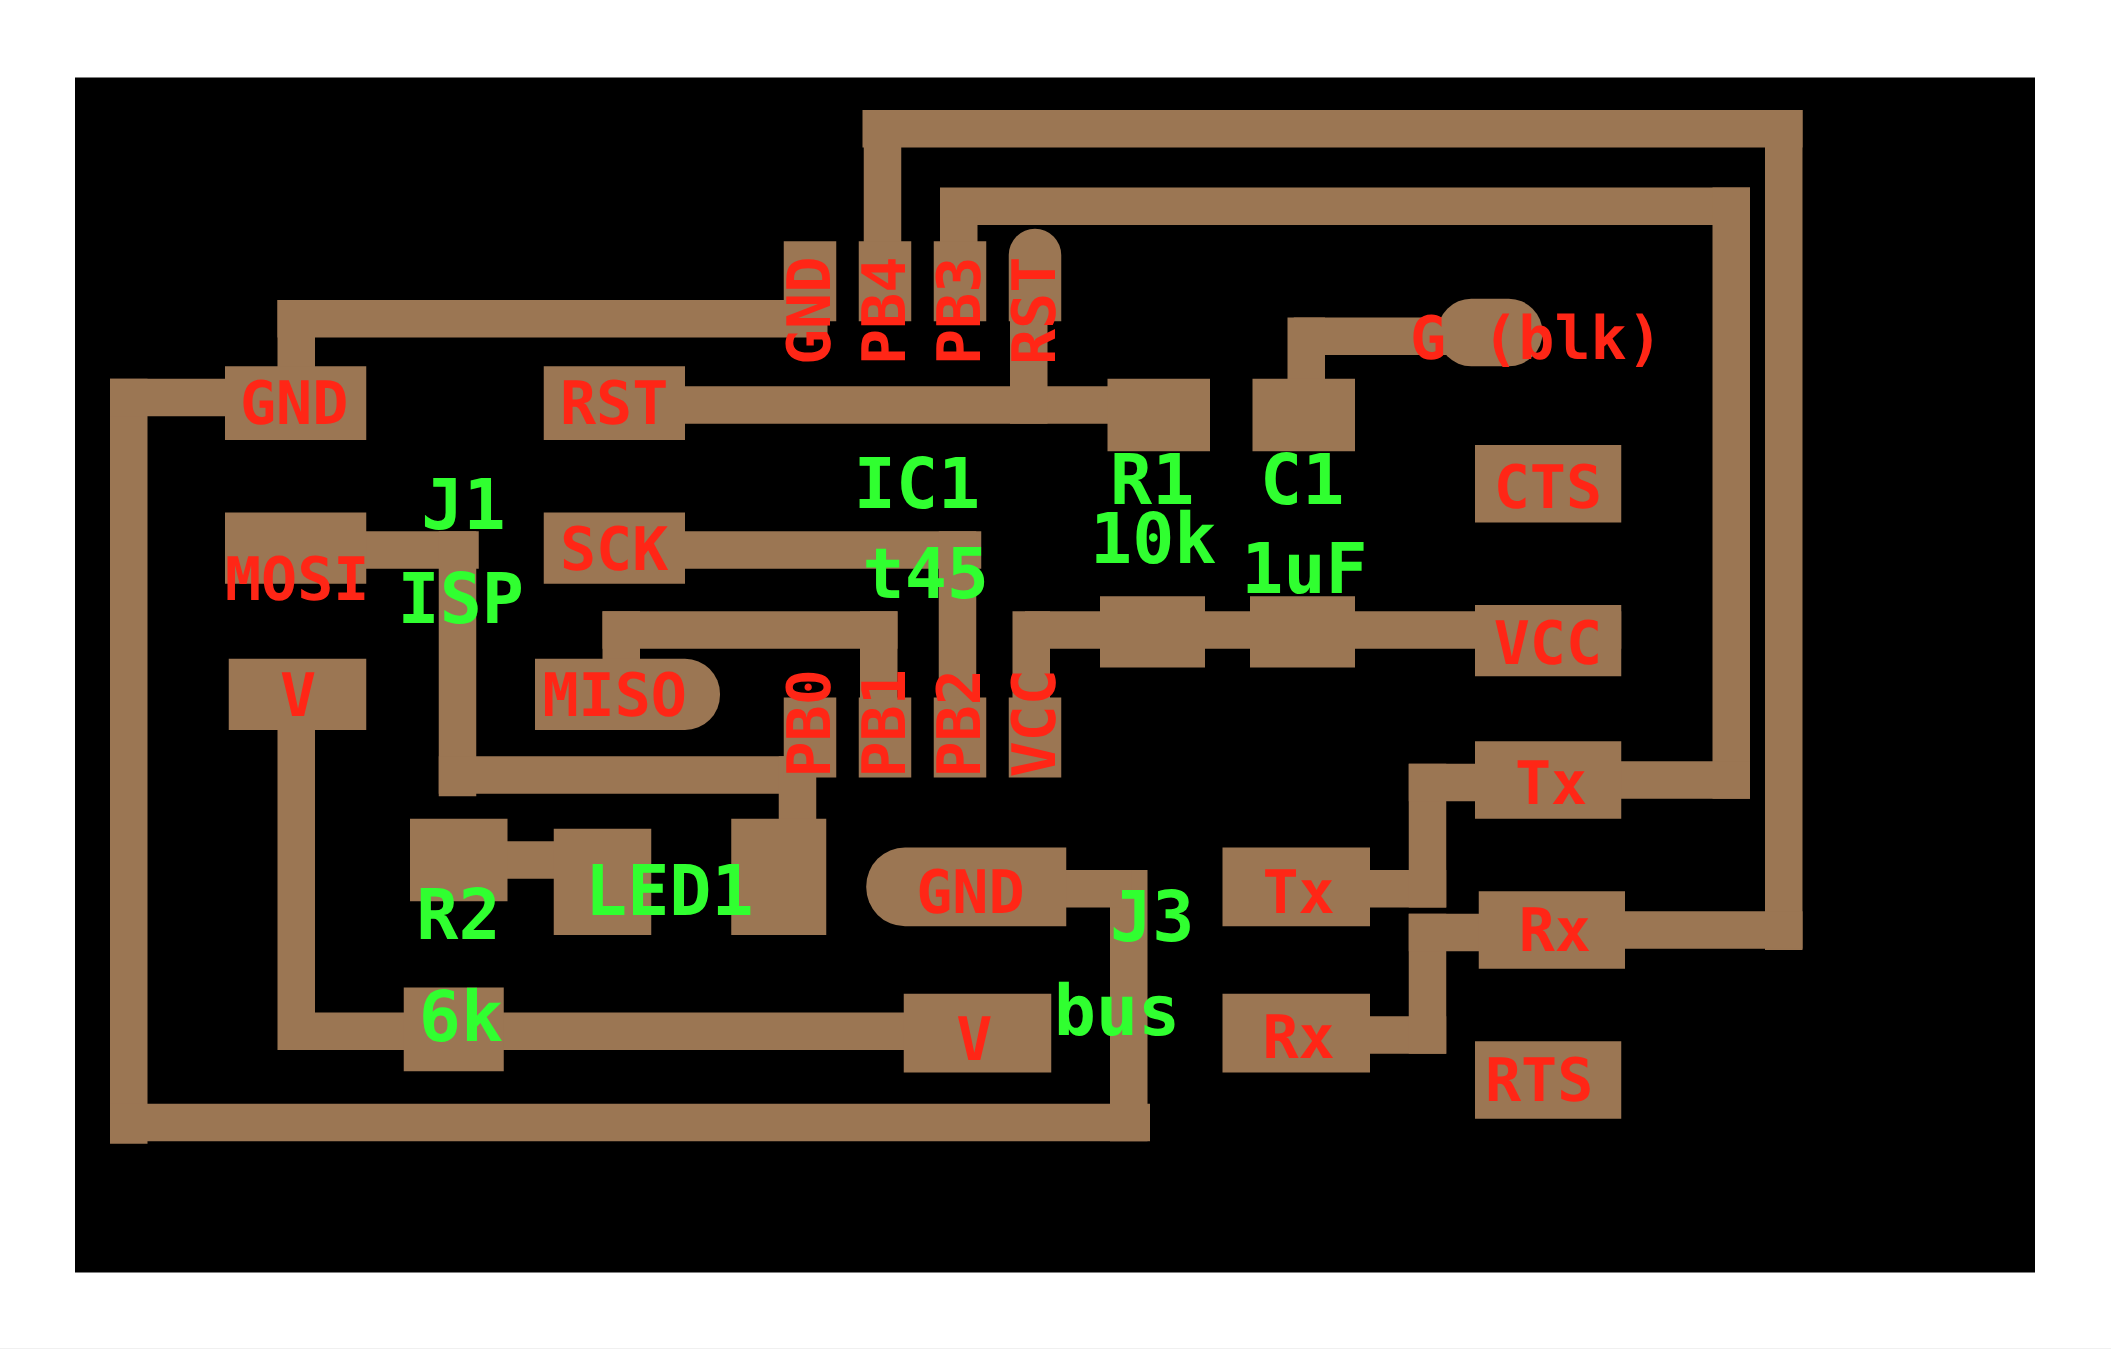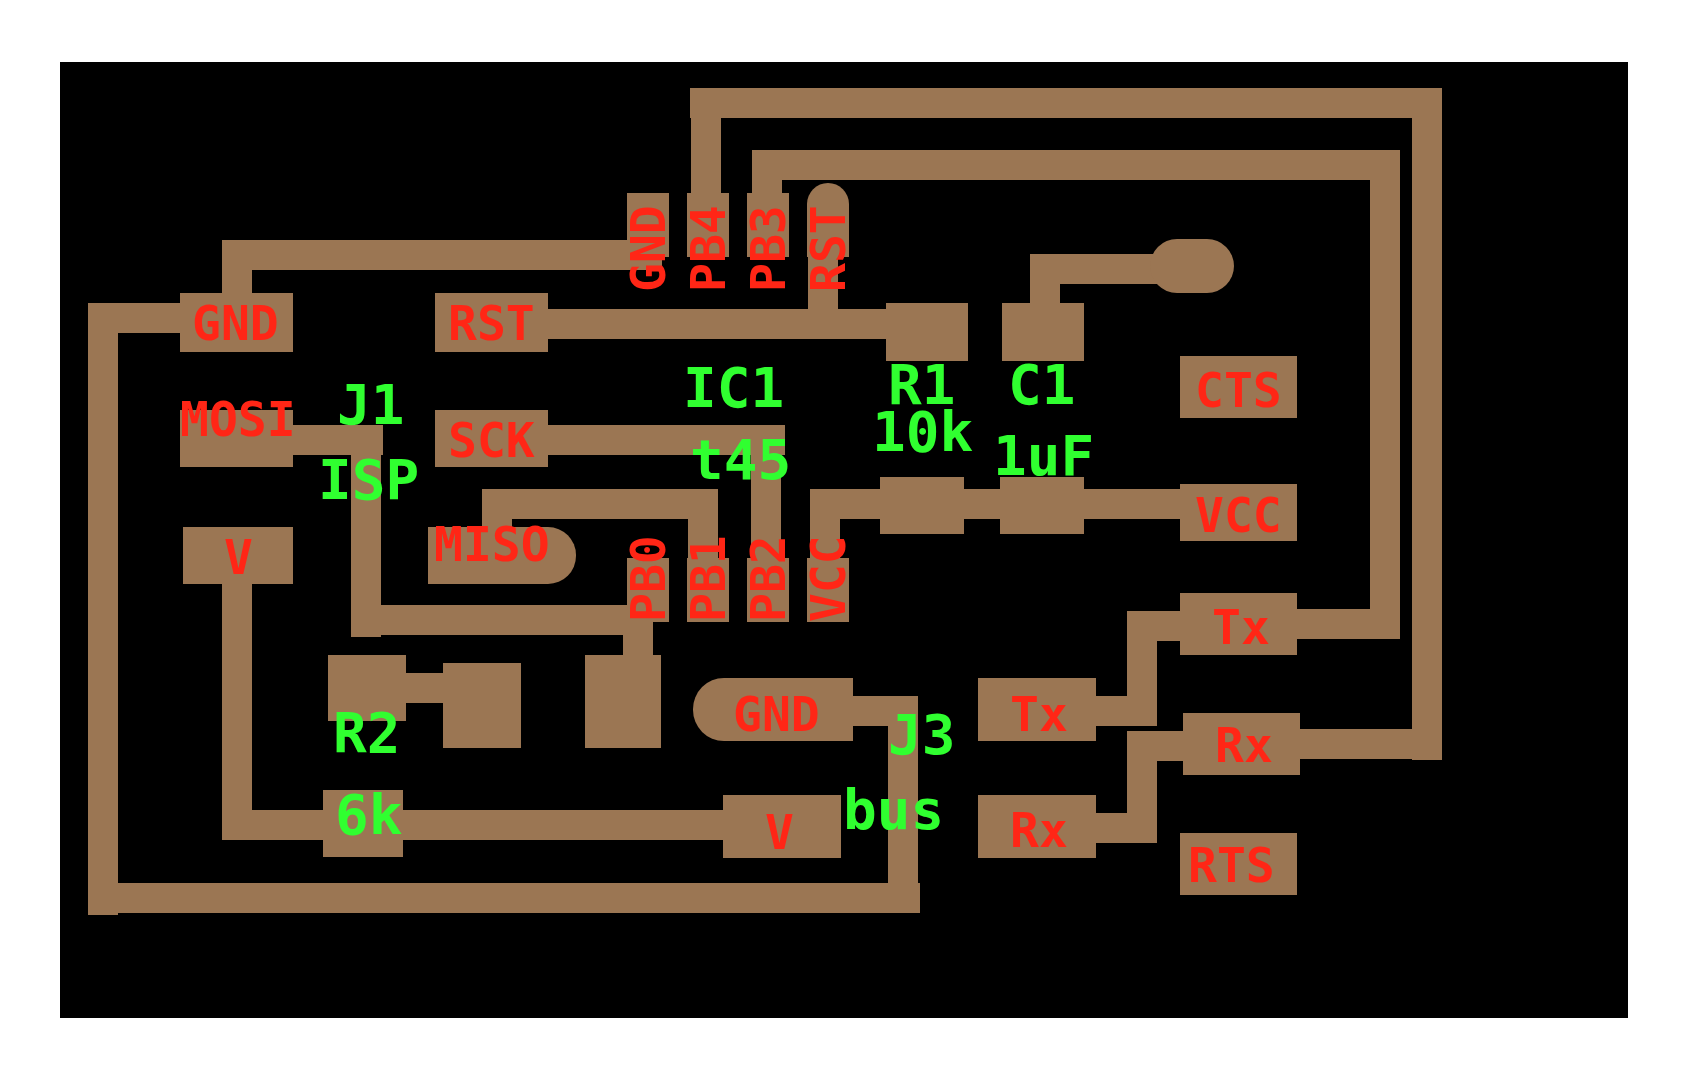--- a/index.html
+++ b/index.html
@@ -96,35 +96,36 @@
   <div class="pad" style="left:978px;top:678px;width:118px;height:63px"></div>
   <div class="pad" style="left:723px;top:795px;width:118px;height:63px"></div>
   <div class="pad" style="left:978px;top:795px;width:118px;height:63px"></div>
 
   <div class="pad" style="left:328px;top:655px;width:78px;height:66px"></div>
   <div class="pad" style="left:323px;top:790px;width:80px;height:67px"></div>
   <div class="pad" style="left:443px;top:663px;width:78px;height:85px"></div>
   <div class="pad" style="left:585px;top:655px;width:76px;height:93px"></div>
 
   <div class="rl" style="left:192px;top:299px">GND</div>
-  <div class="rl" style="left:180px;top:395px">MOSI</div>
+  <div class="rl" style="left:180px;top:440px">MOSI</div>
   <div class="rl" style="left:224px;top:533px">V</div>
   <div class="rl" style="left:448px;top:299px">RST</div>
   <div class="rl" style="left:448px;top:416px">SCK</div>
-  <div class="rl" style="left:434px;top:520px">MISO</div>
+  <div class="rl" style="left:434px;top:533px">MISO</div>
 
   <div class="vl" style="left:624px;top:292px">GND</div>
   <div class="vl" style="left:684px;top:292px">PB4</div>
   <div class="vl" style="left:744px;top:292px">PB3</div>
   <div class="vl" style="left:804px;top:292px">RST</div>
   <div class="vl" style="left:624px;top:622px">PB0</div>
   <div class="vl" style="left:684px;top:622px">PB1</div>
   <div class="vl" style="left:744px;top:622px">PB2</div>
   <div class="vl" style="left:804px;top:622px">VCC</div>
 
+  <div class="rl" style="left:1128px;top:247px">G (blk)</div>
   <div class="rl" style="left:1195px;top:366px">CTS</div>
   <div class="rl" style="left:1195px;top:491px">VCC</div>
   <div class="rl" style="left:1212px;top:603px">Tx</div>
   <div class="rl" style="left:1215px;top:721px">Rx</div>
   <div class="rl" style="left:1188px;top:841px">RTS</div>
 
   <div class="rl" style="left:733px;top:690px">GND</div>
   <div class="rl" style="left:1010px;top:690px">Tx</div>
   <div class="rl" style="left:765px;top:808px">V</div>
   <div class="rl" style="left:1010px;top:806px">Rx</div>
@@ -134,13 +135,14 @@
   <div class="gl" style="left:683px;top:360px">IC1</div>
   <div class="gl" style="left:690px;top:432px">t45</div>
   <div class="gl" style="left:888px;top:357px">R1</div>
   <div class="gl" style="left:872px;top:404px">10k</div>
   <div class="gl" style="left:1008px;top:357px">C1</div>
   <div class="gl" style="left:993px;top:428px">1uF</div>
   <div class="gl" style="left:888px;top:707px">J3</div>
   <div class="gl" style="left:843px;top:782px">bus</div>
   <div class="gl" style="left:333px;top:705px">R2</div>
   <div class="gl" style="left:335px;top:787px">6k</div>
+  <div class="gl" style="left:468px;top:686px">LED1</div>
 </div>
 
 </body></html>

